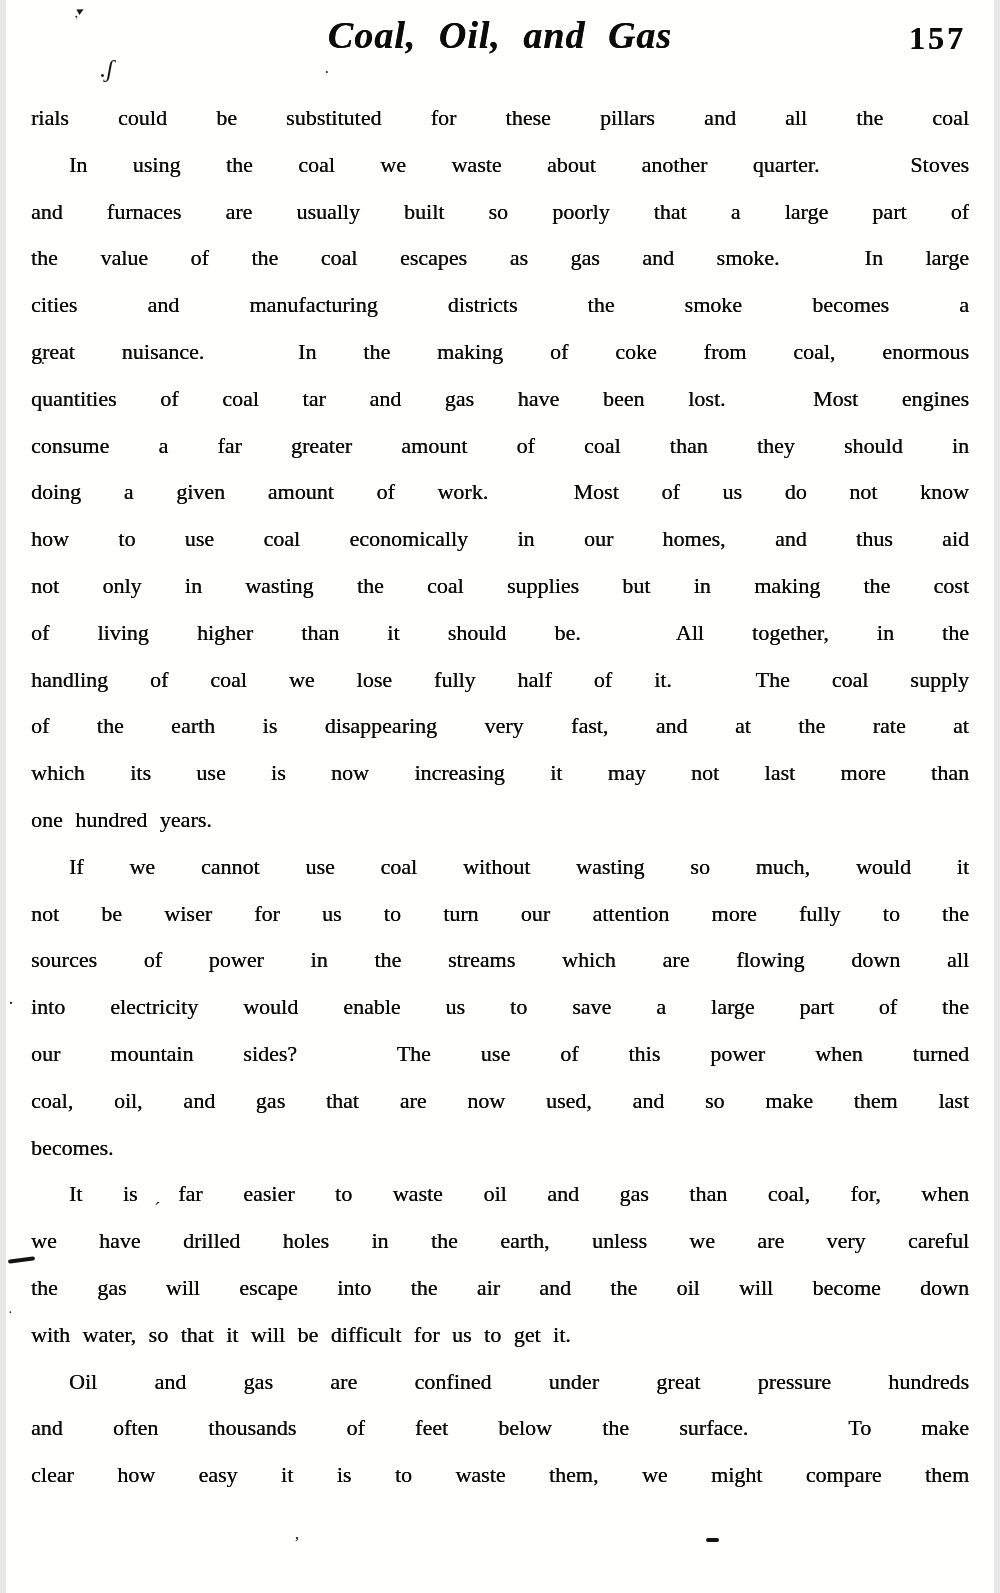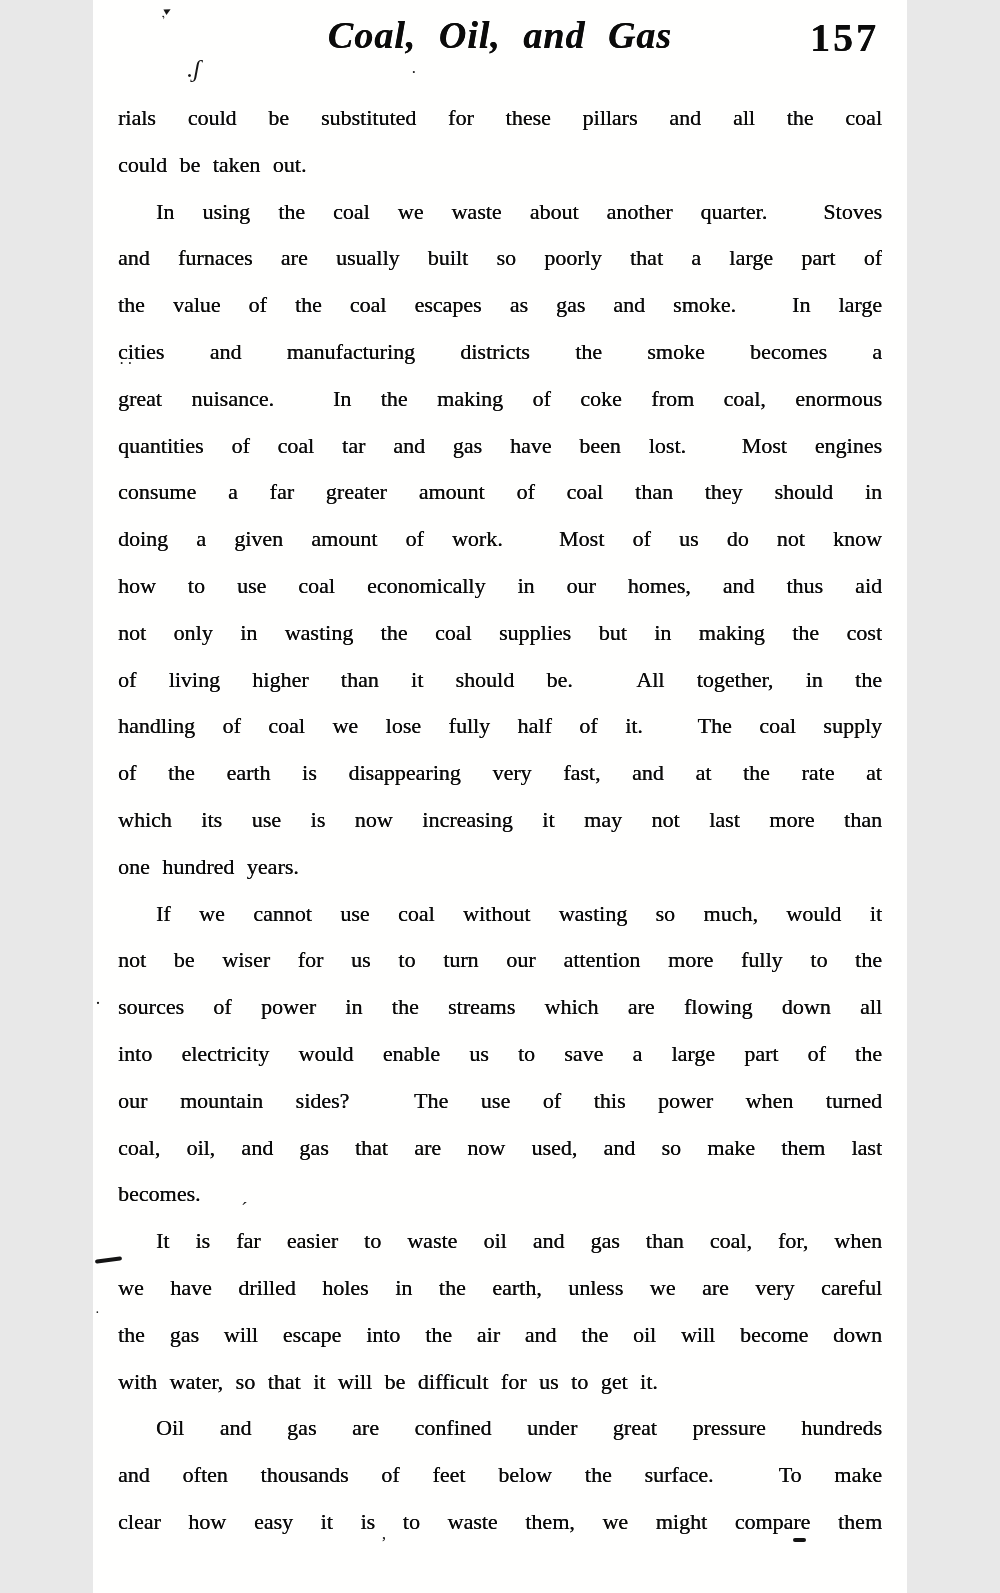--- a/index.html
+++ b/index.html
@@ -1,35 +1,35 @@
 <!DOCTYPE html>
 <html><head>
 <meta charset="utf-8">
 <style>
   html,body{margin:0;padding:0;background:#e8e8e8;}
   .page{
     position:relative;
-    width:814px;height:1593px;
+    width:988px;height:1593px;
     background:#fffffe;
     margin:0 auto;
     overflow:hidden;
     color:#0b0b0b;
     font-family:"Liberation Serif","DejaVu Serif",serif;
   }
   .running-head{
     position:absolute;top:12px;left:0;right:0;
     text-align:center;
     font-style:italic;font-weight:700;
     font-size:38px;line-height:46px;
     word-spacing:12px;letter-spacing:1px;
     text-shadow:0.25px 0 0 #0b0b0b;
   }
   .folio{
     position:absolute;top:18px;right:28px;
-    font-weight:700;font-size:40px;line-height:40px;
+    font-weight:700;font-size:32px;line-height:40px;
     letter-spacing:3px;
     text-shadow:0.3px 0 0 #0b0b0b;
   }
   .bodytext{
     position:absolute;top:95px;left:25px;right:25px;
   }
   .ln{
     height:46.8px;
     font-size:22px;
     line-height:46.8px;
@@ -55,21 +55,20 @@
 </head>
 <body>
 
 <div class="page">
 
   <div class="running-head">Coal, Oil, and Gas</div>
   <div class="folio">157</div>
 
   <div class="bodytext">
     <div class="ln">rials could be substituted for these pillars and all the coal</div>
-    <div class="ln end">could be taken out.</div>
     <div class="ln ind">In using the coal we waste about another quarter.&nbsp; Stoves</div>
     <div class="ln">and furnaces are usually built so poorly that a large part of</div>
     <div class="ln">the value of the coal escapes as gas and smoke.&nbsp; In large</div>
     <div class="ln">cities and manufacturing districts the smoke becomes a</div>
     <div class="ln">great nuisance.&nbsp; In the making of coke from coal, enormous</div>
     <div class="ln">quantities of coal tar and gas have been lost.&nbsp; Most engines</div>
     <div class="ln">consume a far greater amount of coal than they should in</div>
     <div class="ln">doing a given amount of work.&nbsp; Most of us do not know</div>
     <div class="ln">how to use coal economically in our homes, and thus aid</div>
     <div class="ln">not only in wasting the coal supplies but in making the cost</div>

